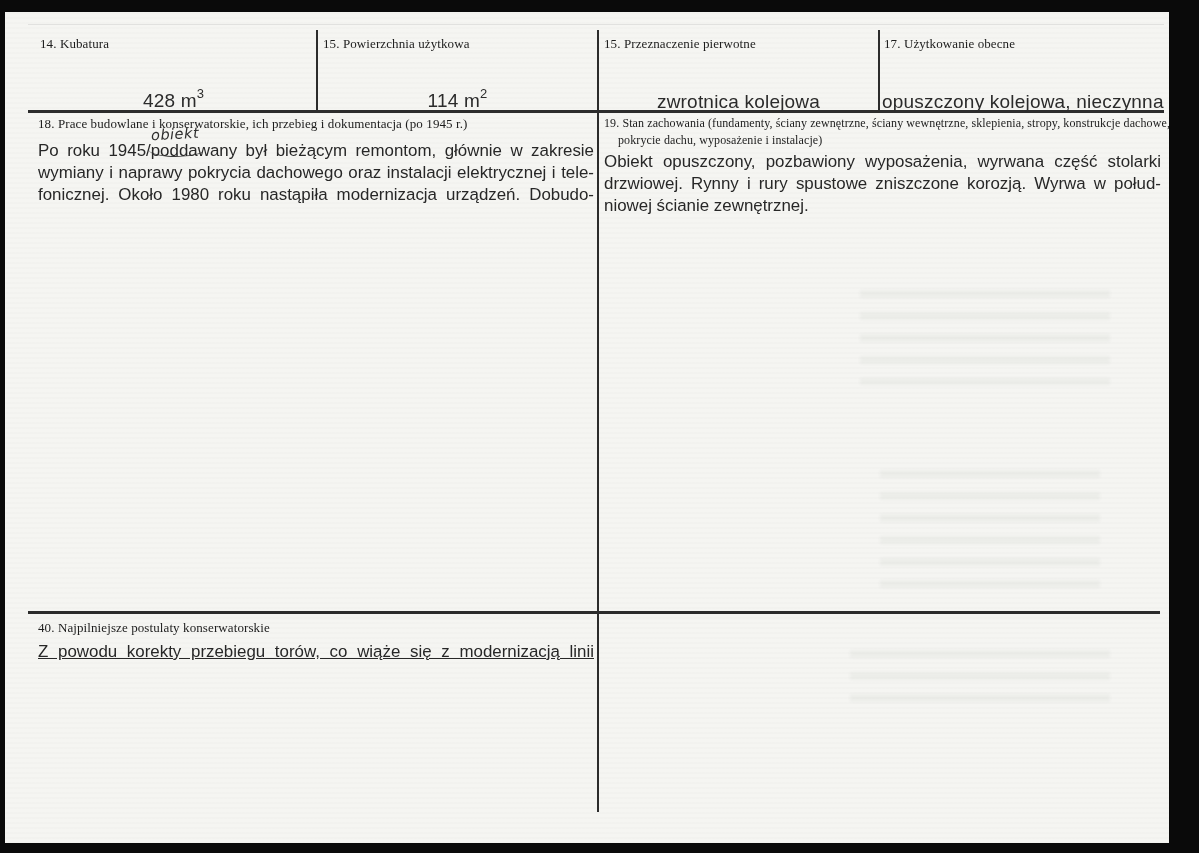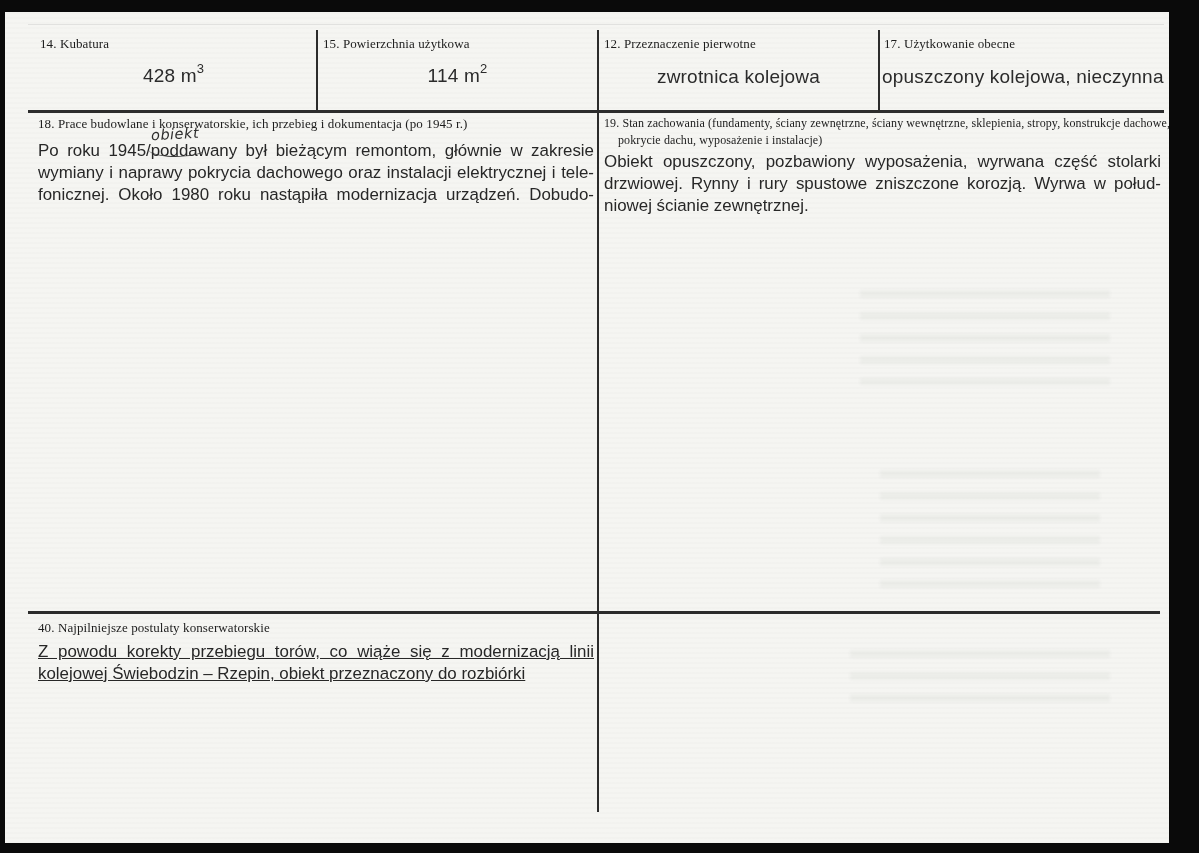--- a/index.html
+++ b/index.html
@@ -14,21 +14,21 @@
   .edge.top{left:0;top:0;width:1199px;height:12px;}
   .edge.bottom{left:0;top:843px;width:1199px;height:10px;}
   .edge.left{left:0;top:12px;width:5px;height:831px;}
   .edge.right{left:1169px;top:0;width:30px;height:853px;}
   
   .ln{position:absolute;background:#2c2c2c;}
   .ln.faint{background:rgba(0,0,0,0.08);}
   
   .lbl{position:absolute;font-family:"Liberation Serif",serif;font-size:13px;color:#1c1c1c;
        white-space:nowrap;letter-spacing:.1px;}
-  .val{position:absolute;font-size:19px;color:#2b2b2b;letter-spacing:.2px;}
+  .val{position:absolute;font-size:19px;color:#2b2b2b;letter-spacing:.2px;margin-top:25px;}
   .val.center{text-align:center;}
   .val sup{font-size:13px;position:relative;top:-2px;}
   .bodytxt{position:absolute;font-size:16.9px;color:#272727;line-height:22px;}
   .bodytxt .jl{text-align:justify;text-align-last:justify;}
   .bodytxt div{white-space:normal;}
   .handnote{position:absolute;font-family:"DejaVu Sans",sans-serif;font-style:italic;
        font-size:14.5px;color:#2e2e2e;transform:rotate(-3deg);letter-spacing:.5px;white-space:nowrap;}
   .handarc{position:absolute;width:54px;height:8px;border-bottom:1.7px solid #3a3a3a;
        border-radius:0 0 70% 90% / 0 0 90% 140%;transform:rotate(-2deg);}
   
@@ -56,21 +56,21 @@
   <div class="lbl" style="left:40px;top:36px;">14. Kubatura</div>
   <div class="val center" style="left:30px;top:63px;width:287px;">
     <span>428 m</span><sup>3</sup>
   </div>
 
   <div class="lbl" style="left:323px;top:36px;">15. Powierzchnia użytkowa</div>
   <div class="val center" style="left:317px;top:63px;width:281px;">
     <span>114 m</span><sup>2</sup>
   </div>
 
-  <div class="lbl" style="left:604px;top:36px;">12. Przeznaczenie pierwotne</div>
+  <div class="lbl" style="left:604px;top:36px;">15. Przeznaczenie pierwotne</div>
   <div class="val center" style="left:598px;top:66px;width:281px;">zwrotnica kolejowa</div>
 
   <div class="lbl" style="left:884px;top:36px;">17. Użytkowanie obecne</div>
   <div class="val" style="left:882px;top:66px;">opuszczony kolejowa, nieczynna</div>
 
   <div class="lbl" style="left:38px;top:116px;">18. Prace budowlane i konserwatorskie, ich przebieg i dokumentacja (po 1945 r.)</div>
 
   <div class="handnote" style="left:151px;top:126px;">obiekt</div>
   <div class="handarc" style="left:149px;top:148px;"></div>
 
@@ -86,21 +86,20 @@
   <div class="bodytxt" style="left:604px;top:151px;width:557px;">
     <div class="jl">Obiekt opuszczony, pozbawiony wyposażenia, wyrwana część stolarki</div>
     <div class="jl">drzwiowej. Rynny i rury spustowe zniszczone korozją. Wyrwa w połud-</div>
     <div>niowej ścianie zewnętrznej.</div>
   </div>
 
   <div class="lbl" style="left:38px;top:620px;">40. Najpilniejsze postulaty konserwatorskie</div>
 
   <div class="bodytxt" style="left:38px;top:641px;width:556px;text-decoration:underline;">
     <div class="jl">Z powodu korekty przebiegu torów, co wiąże się z modernizacją linii</div>
-    <div>kolejowej Świebodzin – Rzepin, obiekt przeznaczony do rozbiórki</div>
   </div>
 
   <div class="edge top"></div>
   <div class="edge bottom"></div>
   <div class="edge left"></div>
   <div class="edge right"></div>
 
 </div>
 
 </body></html>

